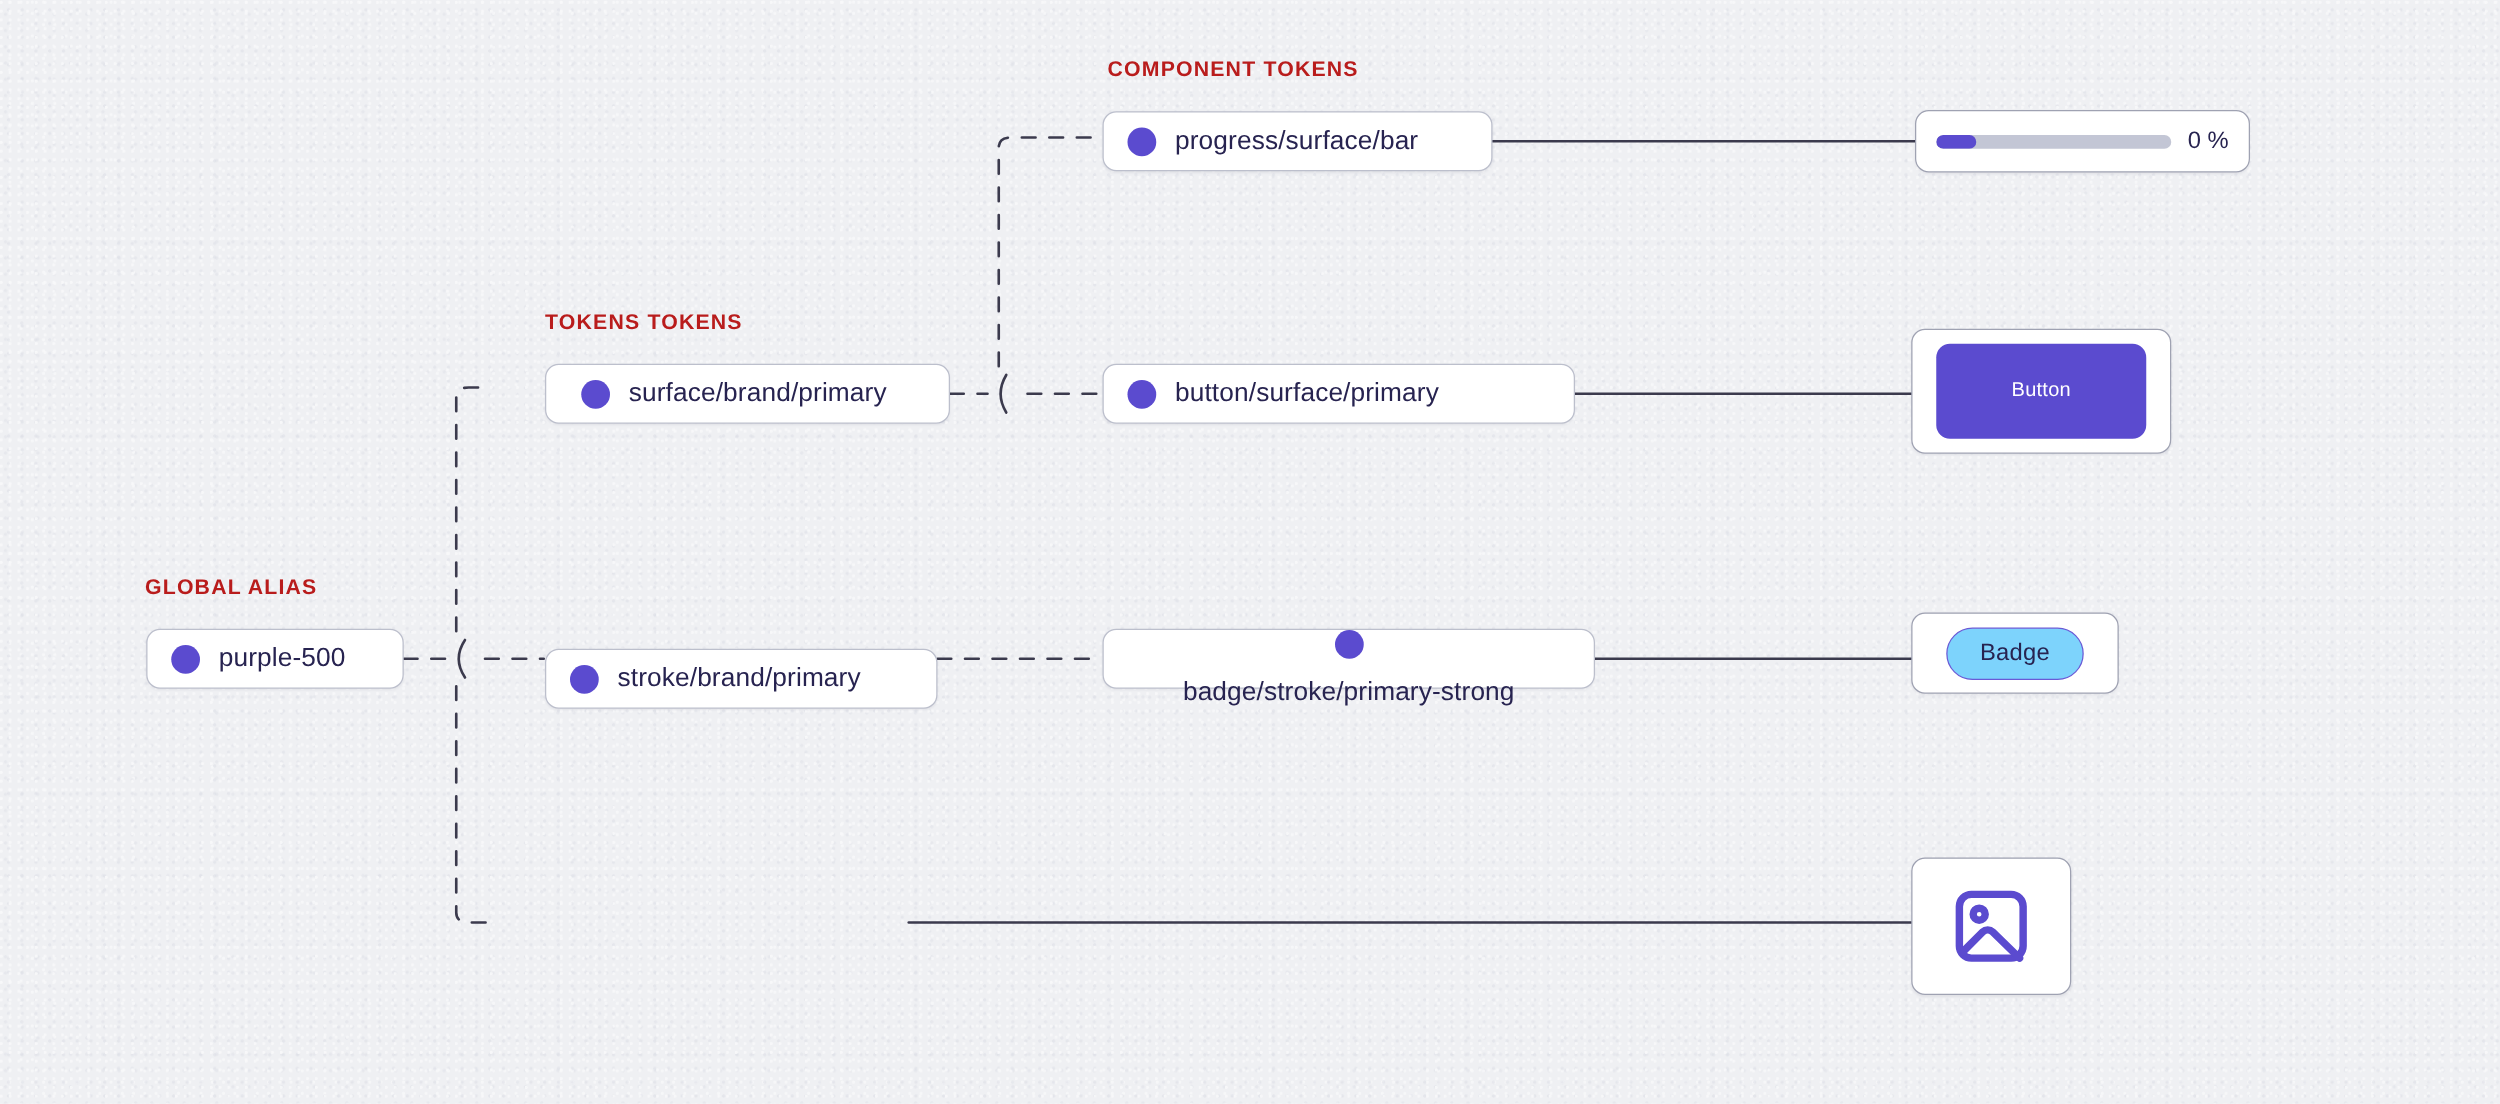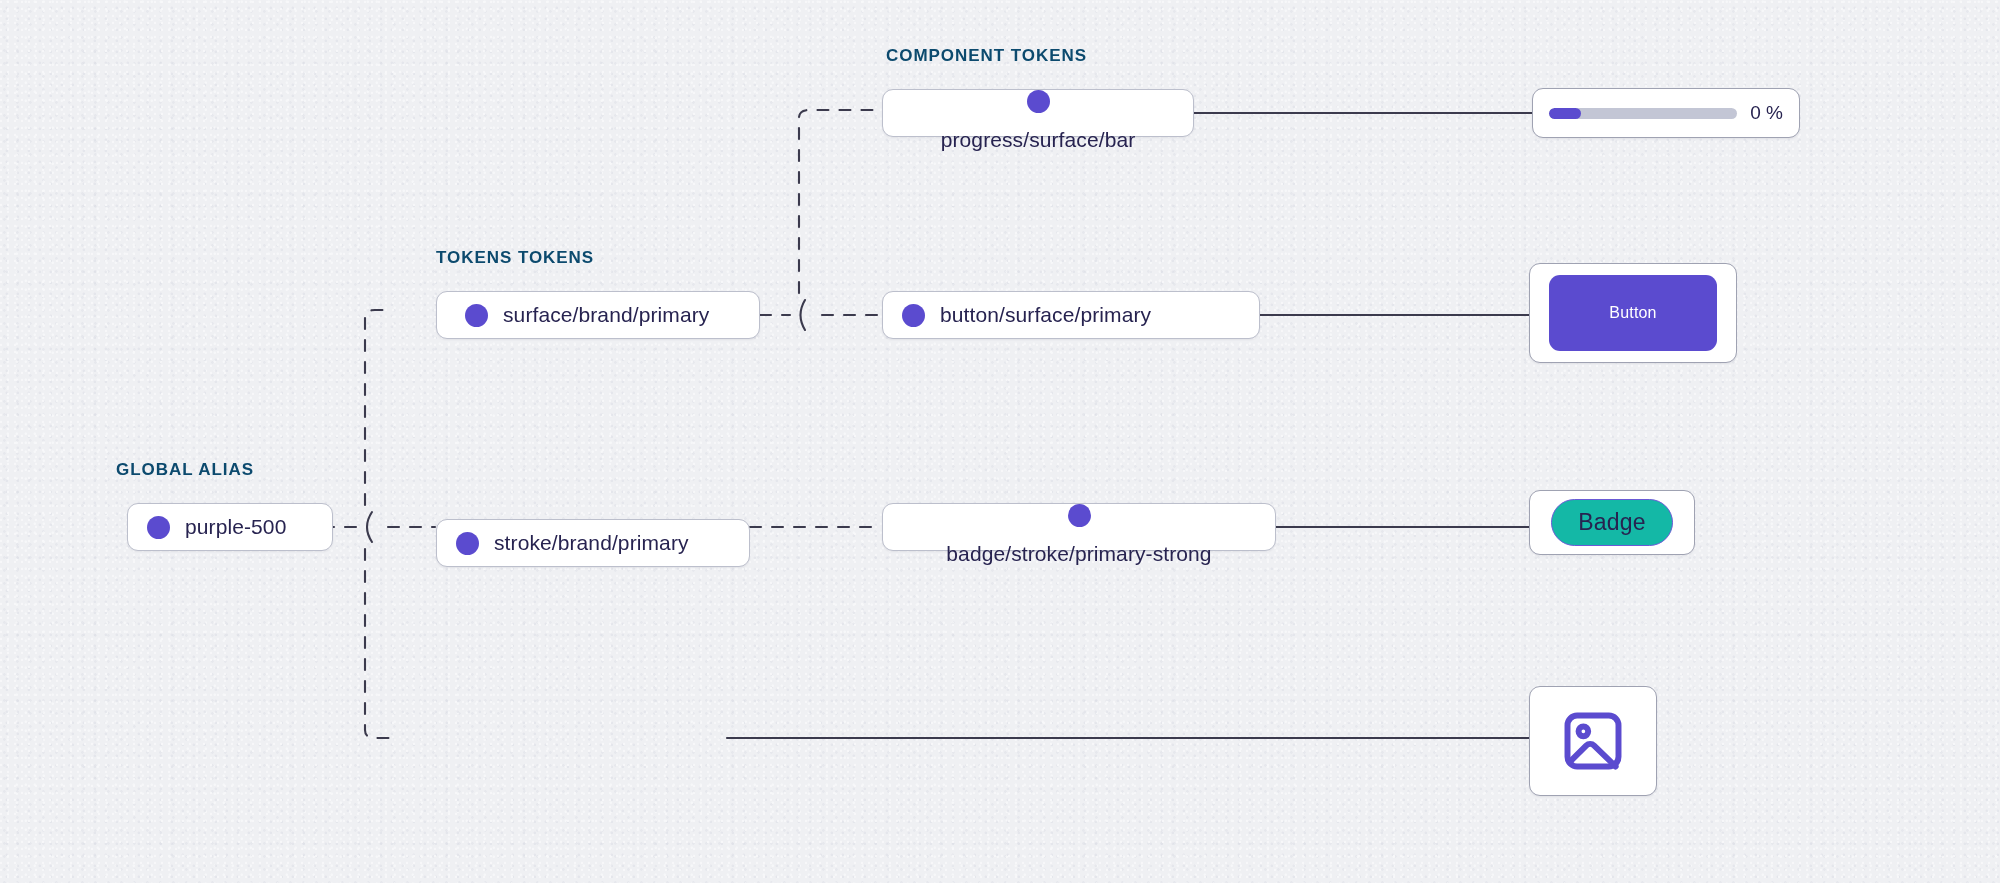--- a/index.html
+++ b/index.html
@@ -32,21 +32,21 @@
 
   #wires { position: absolute; inset: 0; z-index: 1; }
   #stage { position: absolute; inset: 0; z-index: 2; }
 
   
   .caption {
     position: absolute;
     font-size: 17px;
     font-weight: bold;
     letter-spacing: .95px;
-    color: #0c4a6e;
+    color: #b91c1c;
     white-space: nowrap;
   }
 
   
   .node {
     position: absolute;
     display: flex;
     align-items: center;
     gap: 15px;
     height: 48px;
@@ -130,22 +130,22 @@
   
   #preview-badge {
     left: 1529px; top: 490px;
     width: 166px; height: 65px;
   }
   .badge {
     padding: 9px 26px;
     border: 1.8px solid #6a5ad6;
     border-radius: 999px;
     color: #272350;
-    font-size: 23px;
-    background: #14b8a6;
+    font-size: 19px;
+    background: #7dd3fc;
     letter-spacing: .2px;
   }
 
   
   #preview-icon {
     left: 1529px; top: 686px;
     width: 128px; height: 110px;
   }
 </style>
 </head>
@@ -177,37 +177,37 @@
     <path d="M727,738 H1529"></path>
   </g>
 </svg>
 
 <div id="stage">
 
   <div class="caption" style="left:116px; top:460px;">GLOBAL ALIAS</div>
   <div class="caption" style="left:436px; top:248px;">TOKENS TOKENS</div>
   <div class="caption" style="left:886px; top:46px;">COMPONENT TOKENS</div>
 
-  <div class="node" style="left:117px; top:503px; width:206px;margin-left:10px;">
+  <div class="node" style="left:117px; top:503px; width:206px;">
     <span class="swatch"></span>
     <span class="node-label">purple-500</span>
   </div>
 
   <div class="node" style="left:436px; top:291px; width:324px;padding-left:28px;">
     <span class="swatch"></span>
     <span class="node-label">surface/brand/primary</span>
   </div>
 
   <div class="node" style="left:436px; top:503px; width:314px;margin-top:16px;">
     <span class="swatch"></span>
     <span class="node-label">stroke/brand/primary</span>
   </div>
 
 
-  <div class="node" style="left:882px; top:89px; width:312px;flex-direction:column;">
+  <div class="node" style="left:882px; top:89px; width:312px;">
     <span class="swatch"></span>
     <span class="node-label">progress/surface/bar</span>
   </div>
 
   <div class="node" style="left:882px; top:291px; width:378px;">
     <span class="swatch"></span>
     <span class="node-label">button/surface/primary</span>
   </div>
 
   <div class="node" style="left:882px; top:503px; width:394px;flex-direction:column;">

